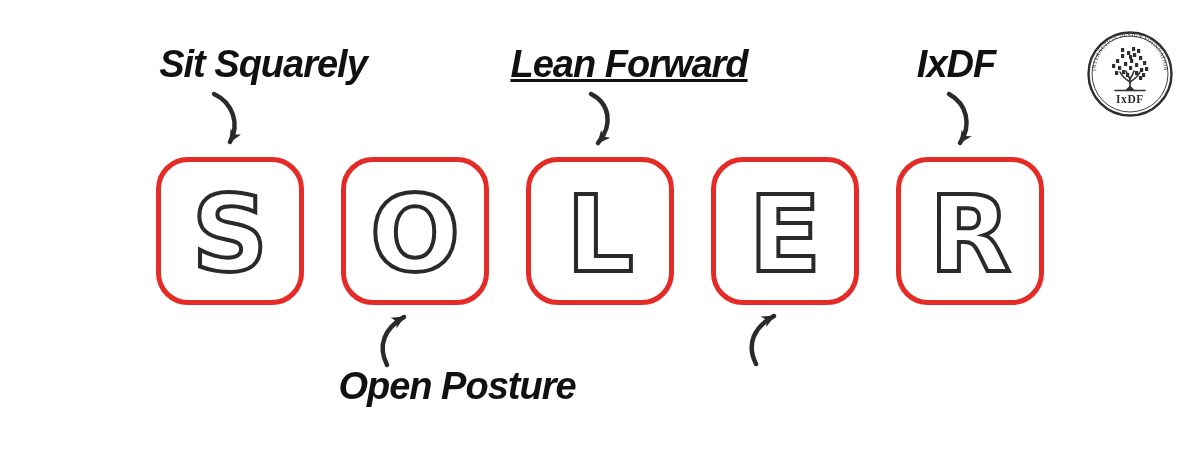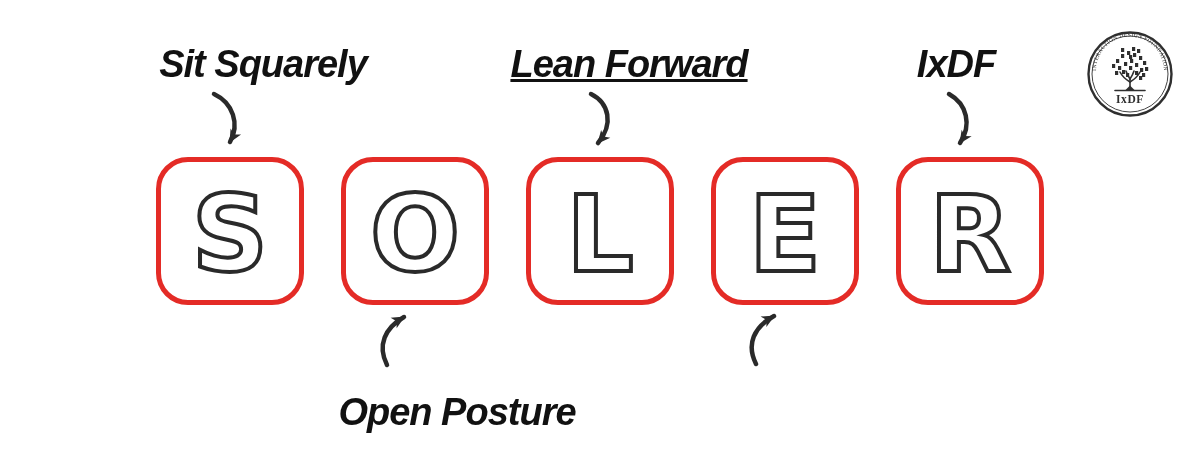--- a/index.html
+++ b/index.html
@@ -19,21 +19,21 @@
   .box-s{left:156px;} .box-o{left:341px;} .box-l{left:526px;}
   .box-e{left:711px;} .box-r{left:896px;}
   .hand-label{
     position:absolute;transform:translateX(-50%);
     font-style:italic;font-weight:700;font-size:38px;line-height:1.1;
     color:#111111;letter-spacing:-1px;white-space:nowrap;
   }
   .lbl-sit{left:263px;top:44px;}
   .lbl-lean{left:629px;top:44px;text-decoration:underline;}
   .lbl-relax{left:956px;top:44px;}
-  .lbl-open{left:457px;top:366px;margin-top:26px;}
+  .lbl-open{left:457px;top:366px;}
   .lbl-eye{left:805px;top:366px;}
   .arrows{position:absolute;left:0;top:0;width:1200px;height:456px;pointer-events:none;}
   .arrows path.arrow{fill:none;stroke:#2a2a2a;stroke-width:4.5;stroke-linecap:round;}
   .logo{position:absolute;left:1086px;top:30px;width:88px;height:88px;}
   .logo .ring{fill:none;stroke:#2f2f2f;}
   .logo .leaf{fill:#2f2f2f;}
   .logo .branch{fill:none;stroke:#2f2f2f;stroke-width:1.6;stroke-linecap:round;}
   .logo .arc-text{font-family:"Liberation Serif",serif;font-size:5.6px;letter-spacing:.35px;fill:#2f2f2f;}
   .logo .wordmark{font-family:"Liberation Serif",serif;font-size:11.5px;font-weight:bold;letter-spacing:.6px;fill:#2f2f2f;}
 </style>

